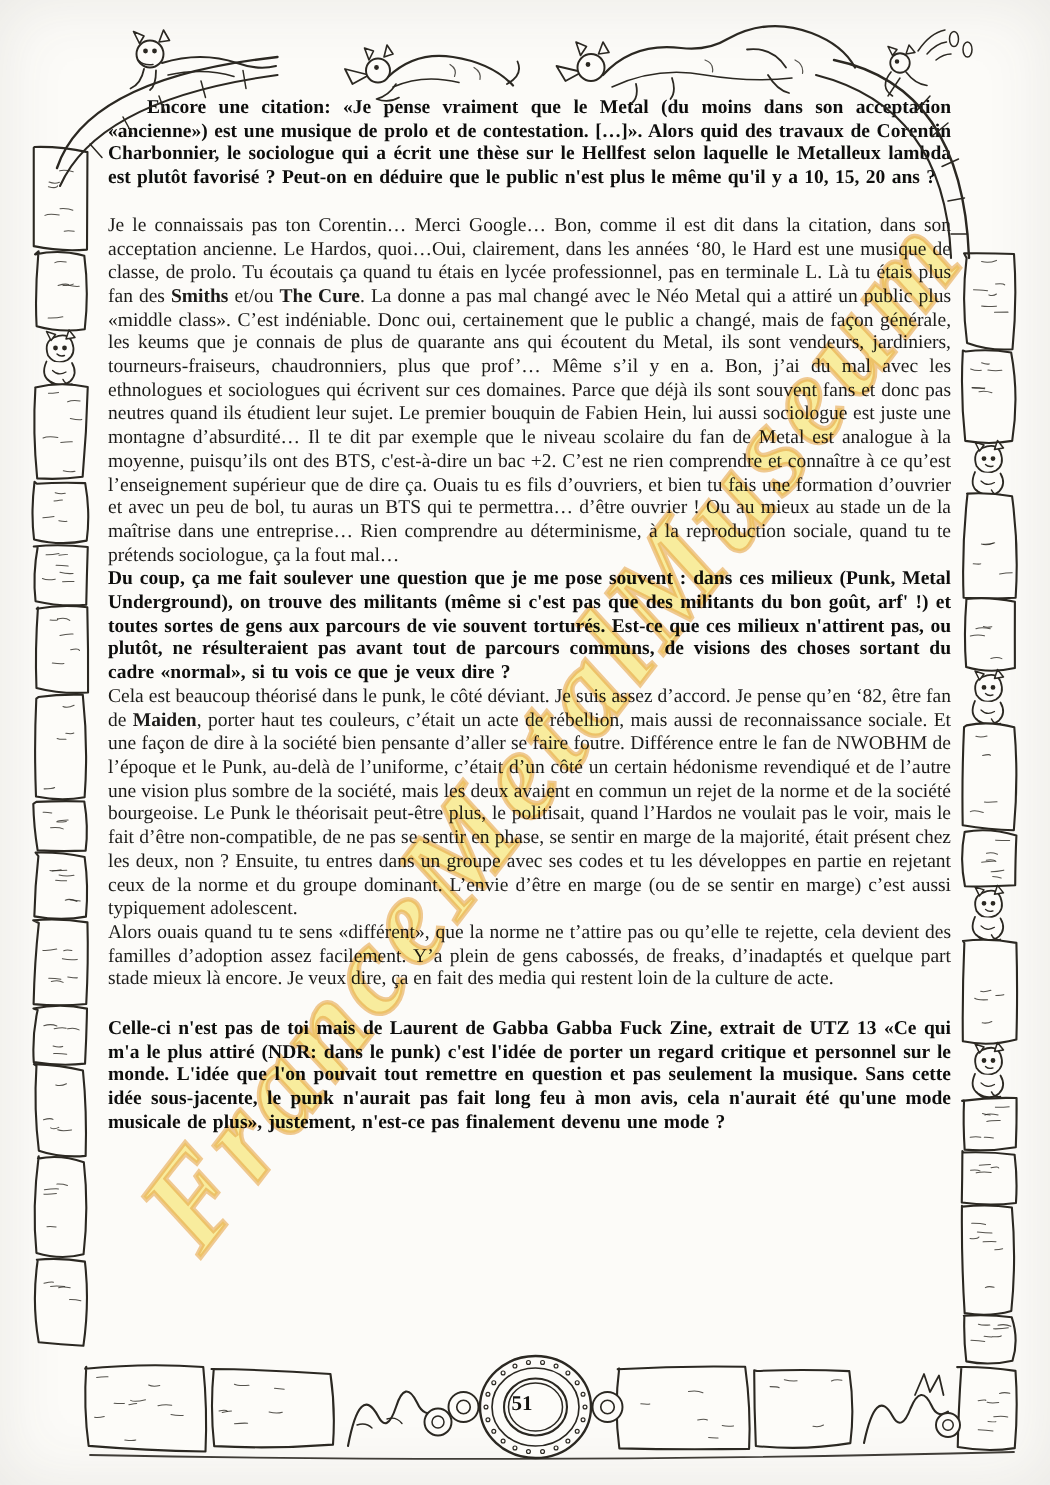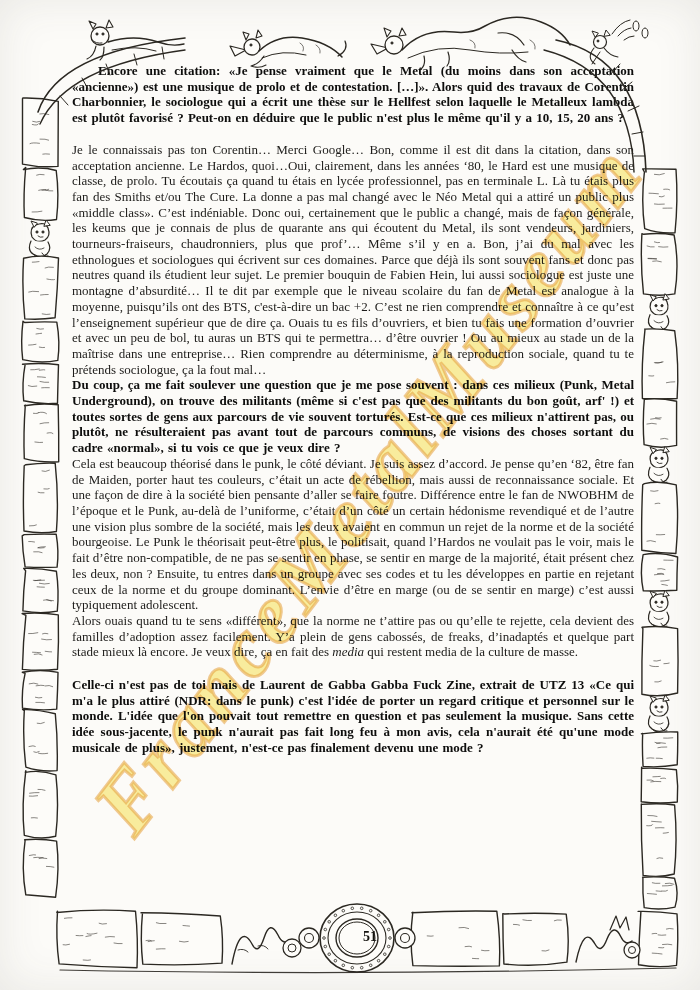--- a/index.html
+++ b/index.html
@@ -15,46 +15,46 @@
   .content{
     position:absolute;left:72px;top:63px;width:562px;z-index:1;
     color:#1d1c1a;font-size:13px;line-height:15.7px;text-align:justify;
   }
   .content p{margin:0;}
   .q{font-weight:bold;color:#0e0e0d;word-spacing:1px;}
   #q1{text-indent:26px;margin-bottom:16px;}
   #a1b{margin-bottom:15px;}
   #q2{}
   #a2b{margin-bottom:17px;}
-  .b{font-weight:normal;}
-  .i{font-style:italic;}
+  .b{font-weight:bold;}
+  .i{}
   .watermark{
     position:absolute;left:368px;top:488px;z-index:5;
     transform:translate(-50%,-50%) rotate(-52.5deg);
     font-size:84px;font-weight:bold;font-style:italic;letter-spacing:5px;
     white-space:nowrap;color:rgba(249,233,118,.68);
     -webkit-text-stroke:3px rgba(232,163,62,.55);
     mix-blend-mode:multiply;pointer-events:none;
   }
   .page-number{
     position:absolute;left:341px;top:929px;width:36px;z-index:4;
-    text-align:right;font-weight:bold;font-size:14px;color:#14130f;
+    text-align:left;font-weight:bold;font-size:14px;color:#14130f;
   }
 </style>
 </head>
 <body>
 
 <div class="page">
 
   <div class="content">
     <p id="q1" class="q">Encore une citation: «Je pense vraiment que le Metal (du moins dans son acceptation «ancienne») est une musique de prolo et de contestation. […]». Alors quid des travaux de Corentin Charbonnier, le sociologue qui a écrit une thèse sur le Hellfest selon laquelle le Metalleux lambda est plutôt favorisé ? Peut-on en déduire que le public n'est plus le même qu'il y a 10, 15, 20 ans ?</p>
     <p id="a1"><span>Je le connaissais pas ton Corentin… Merci Google… Bon, comme il est dit dans la citation, dans son acceptation ancienne. Le Hardos, quoi…Oui, clairement, dans les années ‘80, le Hard est une musique de classe, de prolo. Tu écoutais ça quand tu étais en lycée professionnel, pas en terminale L. Là tu étais plus fan des </span><span class="b">Smiths</span><span> et/ou </span><span class="b">The Cure</span><span>. La donne a pas mal changé avec le Néo Metal qui a attiré un public plus «middle class». C’est indéniable. Donc oui, certainement que le public a changé, mais de façon générale, les keums que je connais de plus de quarante ans qui écoutent du Metal, ils sont vendeurs, jardiniers, tourneurs-fraiseurs, chaudronniers, plus que prof’… Même s’il y en a. Bon, j’ai du mal avec les ethnologues et sociologues qui écrivent sur ces domaines. Parce que déjà ils sont souvent fans et donc pas neutres quand ils étudient leur sujet. Le premier bouquin de Fabien Hein, lui aussi sociologue est juste une montagne d’absurdité… Il te dit par exemple que le niveau scolaire du fan de Metal est analogue à la moyenne, puisqu’ils ont des BTS, c'est-à-dire un bac +2. C’est ne rien comprendre et connaître à ce qu’est l’enseignement supérieur que de dire ça. Ouais tu es fils d’ouvriers, et bien tu fais une formation d’ouvrier et avec un peu de bol, tu auras un BTS qui te permettra… d’être ouvrier ! Ou au mieux au stade un de la maîtrise dans une entreprise…  Rien comprendre au déterminisme, à la reproduction sociale, quand tu te prétends sociologue, ça la fout mal…</span></p>
     <p id="q2" class="q">Du coup, ça me fait soulever une question que je me pose souvent : dans ces milieux (Punk, Metal Underground), on trouve des militants (même si c'est pas que des militants du bon goût, arf' !) et toutes sortes de gens aux parcours de vie souvent torturés. Est-ce que ces milieux n'attirent pas, ou plutôt, ne résulteraient pas avant tout de parcours communs, de visions des choses sortant du cadre «normal», si tu vois ce que je veux dire ?</p>
     <p id="a2"><span>Cela est beaucoup théorisé dans le punk, le côté déviant. Je suis assez d’accord. Je pense qu’en ‘82, être fan de </span><span class="b">Maiden</span><span>, porter haut tes couleurs, c’était un acte de rébellion, mais aussi de reconnaissance sociale. Et une façon de dire à la société bien pensante d’aller se faire foutre. Différence entre le fan de NWOBHM de l’époque et le Punk, au-delà de l’uniforme, c’était d’un côté un certain hédonisme revendiqué et de l’autre une vision plus sombre de la société, mais les deux avaient en commun un rejet de la norme et de la société bourgeoise. Le Punk le théorisait peut-être plus, le politisait, quand l’Hardos ne voulait pas le voir, mais le fait d’être non-compatible, de ne pas se sentir en phase, se sentir en marge de la majorité, était présent chez les deux, non ? Ensuite, tu entres dans un groupe avec ses codes et tu les développes en partie en rejetant ceux de la norme et du groupe dominant. L’envie d’être en marge (ou de se sentir en marge)  c’est aussi typiquement adolescent.</span></p>
-    <p id="a2b"><span>Alors ouais quand tu te sens «différent», que la norme ne t’attire pas ou qu’elle te rejette, cela devient des familles d’adoption assez facilement. Y’a plein de gens cabossés, de freaks, d’inadaptés et quelque part stade mieux là encore. Je veux dire, ça en fait des </span><span class="i">media</span><span> qui restent media de la culture de masse.</span></p>
+    <p id="a2b"><span>Alors ouais quand tu te sens «différent», que la norme ne t’attire pas ou qu’elle te rejette, cela devient des familles d’adoption assez facilement. Y’a plein de gens cabossés, de freaks, d’inadaptés et quelque part stade mieux là encore. Je veux dire, ça en fait des </span><span class="i">media</span><span> qui restent loin de la culture de acte.</span></p>
     <p id="q3" class="q">Celle-ci n'est pas de toi mais de Laurent de Gabba Gabba Fuck Zine, extrait de UTZ 13 «Ce qui m'a le plus attiré (NDR: dans le punk) c'est l'idée de porter un regard critique et personnel sur le monde. L'idée que l'on pouvait tout remettre en question et pas seulement la musique. Sans cette idée sous-jacente, le punk n'aurait pas fait long feu à mon avis, cela n'aurait été qu'une mode musicale de plus», justement, n'est-ce pas finalement devenu une mode ?</p>
   </div>
 
   <svg id="frame" width="700" height="990" viewBox="0 0 700 990">
       <path d="M22.9 98 Q40.5 97.5 58.3 101.4 Q58.1 132.9 58 166.4 Q40.5 167.9 22.5 164.1 Q22.5 132.9 22.5 98.6 Z" fill="#fdfcf9" stroke="#2b2822" stroke-width="1.4" stroke-linecap="round" stroke-linejoin="round"></path>
       <path d="M40 139.1 q5.7 -0.3 8.6 1" fill="none" stroke="#2b2822" stroke-width="0.7" stroke-linecap="round" stroke-linejoin="round" stroke-opacity="0.8"></path>
       <path d="M32.3 124.5 q5.5 1.4 6.1 -0.6" fill="none" stroke="#2b2822" stroke-width="0.7" stroke-linecap="round" stroke-linejoin="round" stroke-opacity="0.8"></path>
       <path d="M32.7 121.4 q4 1.5 6.9 0.1" fill="none" stroke="#2b2822" stroke-width="0.7" stroke-linecap="round" stroke-linejoin="round" stroke-opacity="0.8"></path>
       <path d="M39.8 113.9 q3.2 -0.9 9 0.6" fill="none" stroke="#2b2822" stroke-width="0.7" stroke-linecap="round" stroke-linejoin="round" stroke-opacity="0.8"></path>
       <path d="M30 143.6 q2.4 -1.3 9.5 -0.3" fill="none" stroke="#2b2822" stroke-width="0.7" stroke-linecap="round" stroke-linejoin="round" stroke-opacity="0.8"></path>

